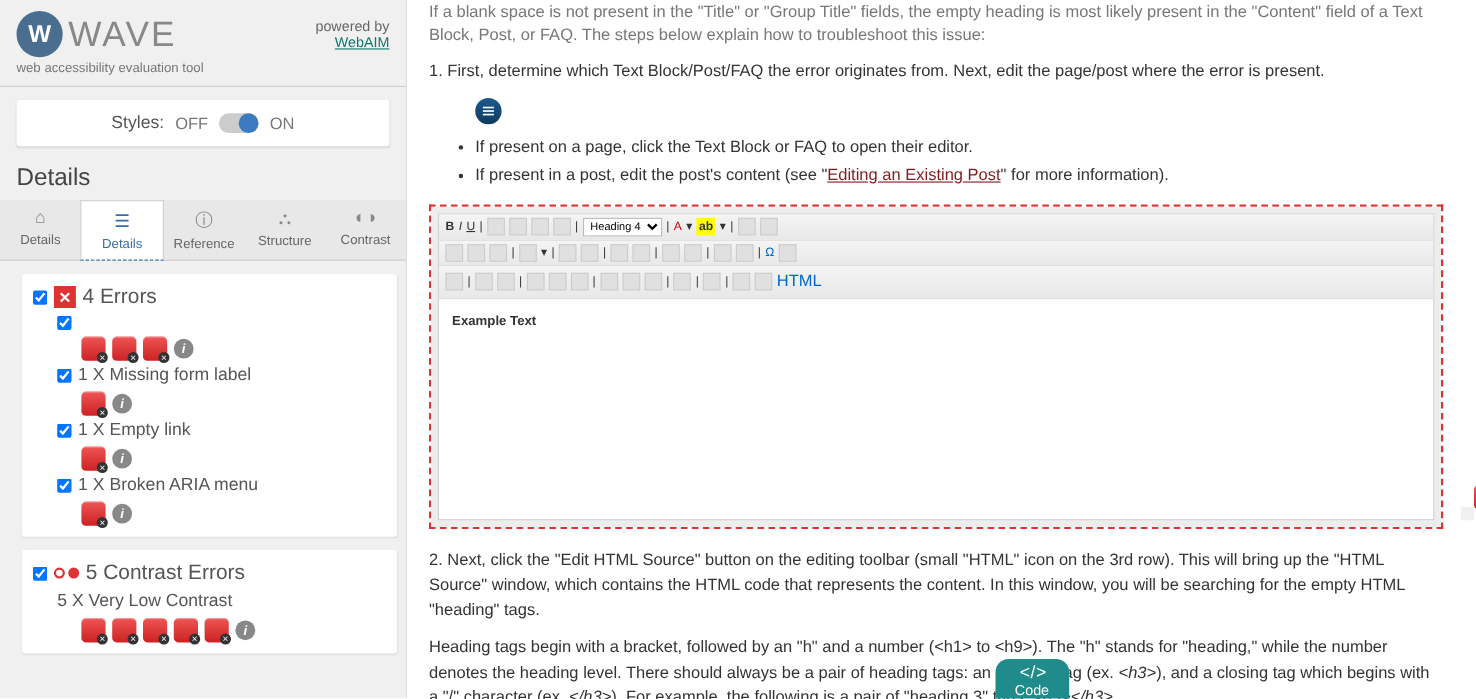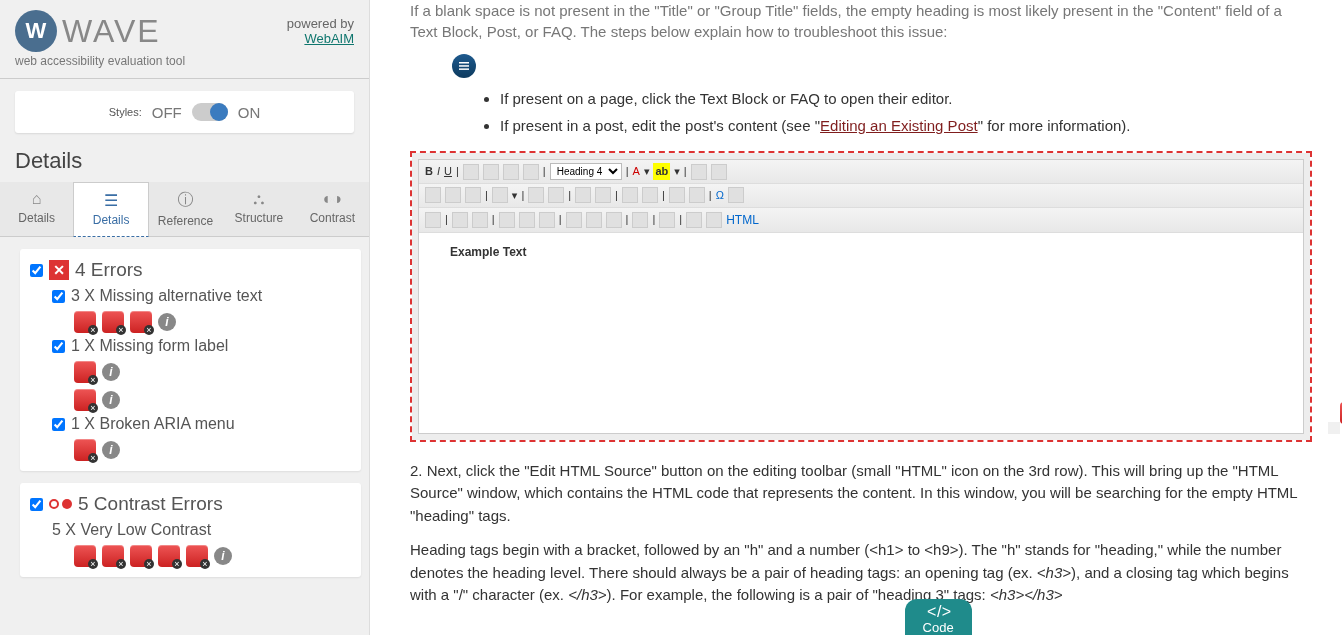--- a/index.html
+++ b/index.html
@@ -10,21 +10,21 @@
 .header { padding: 10px 15px; border-bottom: 1px solid #ccc; }
 .header-top { display: flex; justify-content: space-between; align-items: center; }
 .logo-area { display: flex; align-items: center; gap: 5px; }
 .logo-circle { width: 42px; height: 42px; background: #4a6e8f; border-radius: 50%; display: flex; align-items: center; justify-content: center; color: #fff; font-weight: bold; font-size: 22px; }
 .wave-text { font-family: Liberation Sans, sans-serif; font-size: 32px; color: #888; font-weight: 300; letter-spacing: 2px; }
 .powered { text-align: right; font-size: 13px; color: #666; }
 .powered a { color: #0f766e; text-decoration: underline; }
 .tagline { font-size: 12px; color: #777; margin-top: 2px; }
 
 .styles-bar { background: #fff; margin: 12px 15px 0; padding: 12px; display: flex; align-items: center; justify-content: center; gap: 10px; border-radius: 3px; box-shadow: 0 1px 2px rgba(0,0,0,0.1); }
-.styles-label { font-size: 11px; color: #555; text-align: center; }
+.styles-label { font-size: 16px; color: #555; text-align: center; }
 .toggle-off, .toggle-on { font-size: 15px; color: #777; }
 .toggle { width: 36px; height: 18px; background: #ccc; border-radius: 9px; position: relative; cursor: pointer; }
 .toggle-knob { width: 18px; height: 18px; background: #3b7bbf; border-radius: 50%; position: absolute; right: 0; top: 0; }
 
 .section-title { font-size: 22px; color: #444; padding: 15px 15px 8px; font-weight: normal; }
 
 .tabs { display: flex; background: #e8e8e8; border-bottom: 1px solid #ccc; }
 .tab { flex: 1; text-align: center; padding: 8px 4px; cursor: pointer; font-size: 12px; color: #666; display: flex; flex-direction: column; align-items: center; gap: 3px; }
 .tab.active { background: #fff; border: 1px solid #ccc; border-bottom: 1px dashed #3a6ea5; color: #3a6ea5; margin-bottom: -1px; }
 .tab-icon { font-size: 16px; color: #888; }
@@ -43,35 +43,35 @@
 .contrast-icon .c2 { width: 10px; height: 10px; background: #d33; border-radius: 50%; }
 
 .item-row { display: flex; align-items: center; gap: 6px; margin-left: 22px; font-size: 16px; color: #555; margin-top: 4px; }
 .item-row input[type=checkbox] { cursor: pointer; }
 .icon-row { margin-left: 44px; margin-top: 6px; display: flex; gap: 6px; align-items: center; }
 .err-badge { width: 22px; height: 22px; background: linear-gradient(#e55,#c22); border-radius: 4px; position: relative; box-shadow: inset 0 1px 0 rgba(255,255,255,0.3); }
 .err-badge::after { content: '×'; position: absolute; bottom: -2px; right: -2px; background: #333; color: #fff; font-size: 9px; width: 10px; height: 10px; border-radius: 50%; display: flex; align-items: center; justify-content: center; line-height: 1; }
 .info-icon { width: 18px; height: 18px; background: #888; color: #fff; border-radius: 50%; display: inline-flex; align-items: center; justify-content: center; font-size: 12px; font-weight: bold; font-style: italic; cursor: pointer; }
 .section-box { background: #fff; border-radius: 3px; padding: 10px; margin-bottom: 12px; box-shadow: 0 1px 2px rgba(0,0,0,0.08); }
 
-.main { flex: 1; padding: 0 30px 0 40px; overflow-y: hidden; color: #333; font-size: 15px; line-height: 1.5; }
+.main { flex: 1; padding: 0 30px 0 20px; overflow-y: hidden; color: #333; font-size: 15px; line-height: 1.5; }
 .main p { margin-bottom: 12px; }
 .main a { color: #7f1d1d; text-decoration: underline; }
 .circle-btn { width: 24px; height: 24px; background: linear-gradient(#1e5a8e,#0d3a5e); border-radius: 50%; display: inline-flex; align-items: center; justify-content: center; color: #fff; margin-left: 42px; margin-bottom: 10px; }
 .circle-btn svg { width: 12px; height: 12px; }
 ul.bullets { margin-left: 42px; margin-bottom: 14px; }
-ul.bullets li { margin-bottom: 4px; margin-left: 48px; }
+ul.bullets li { margin-bottom: 4px; }
 
 .editor-frame { border: 2px dashed #d33; margin-left: 0; margin-bottom: 18px; position: relative; background: #fff; }
 .editor-wrap { padding: 6px; background: #ededed; }
 .editor-area { background: #fff; border: 1px solid #ccc; }
 .toolbar-row { display: flex; gap: 4px; padding: 3px 6px; border-bottom: 1px solid #ddd; background: linear-gradient(#f4f4f4,#e8e8e8); font-size: 11px; align-items: center; flex-wrap: wrap; }
 .tb-btn { width: 16px; height: 16px; background: #e0e0e0; border: 1px solid #ccc; display: inline-block; }
 .tb-select { font-size: 10px; padding: 1px 2px; border: 1px solid #bbb; background: #fff; }
-.editor-content { padding: 10px 12px; min-height: 200px; font-size: 12px; font-weight: bold; margin-left: 19px; }
+.editor-content { padding: 10px 12px; min-height: 200px; font-size: 12px; font-weight: bold; }
 .annotation-badge { position: absolute; right: -22px; bottom: 10px; width: 22px; height: 22px; background: linear-gradient(#e55,#c22); border-radius: 4px; }
 .annotation-badge::after { content: '×'; position: absolute; bottom: -2px; right: -2px; background: #333; color: #fff; font-size: 9px; width: 10px; height: 10px; border-radius: 50%; display: flex; align-items: center; justify-content: center; line-height: 1; }
 .annotation-wrap { position: absolute; right: -30px; bottom: 6px; background: #f0f0f0; padding: 6px; }
 
 .code-tab { position: absolute; bottom: 0; left: 55%; background: #1f8b8b; color: #fff; padding: 4px 18px 0; border-radius: 12px 12px 0 0; font-size: 13px; display: flex; flex-direction: column; align-items: center; line-height: 1.1; z-index: 10; }
 .code-tab .arrows { font-size: 16px; letter-spacing: -2px; }
 
 .truncated-top { color: #777; font-size: 15px; margin-bottom: 8px; line-height: 1.4; }
 </style>
 </head>
@@ -129,38 +129,41 @@
   <div class="details-body">
     <div class="section-box">
       <div class="group-heading">
         <input type="checkbox" checked="" style="">
         <span class="err-icon">✕</span>
         <span>4 Errors</span>
       </div>
 
       <div class="item-row">
         <input type="checkbox" checked="" style="">
-        <span>3 X Missing alternative text</span>
       </div>
       <div class="icon-row">
         <span class="err-badge"></span>
         <span class="err-badge"></span>
         <span class="err-badge"></span>
         <span class="info-icon">i</span>
       </div>
 
       <div class="item-row">
         <input type="checkbox" checked="" style="">
         <span>1 X Missing form label</span>
       </div>
       <div class="icon-row">
         <span class="err-badge"></span>
         <span class="info-icon">i</span>
       </div>
 
+      <div class="item-row">
+        <input type="checkbox" checked="" style="">
+        <span>1 X Empty link</span>
+      </div>
       <div class="icon-row">
         <span class="err-badge"></span>
         <span class="info-icon">i</span>
       </div>
 
       <div class="item-row">
         <input type="checkbox" checked="" style="">
         <span>1 X Broken ARIA menu</span>
       </div>
       <div class="icon-row">
@@ -188,20 +191,21 @@
         <span class="err-badge"></span>
         <span class="err-badge"></span>
         <span class="info-icon">i</span>
       </div>
     </div>
   </div>
 </div>
 
 <div class="main" style="position:relative;">
   <p class="truncated-top">If a blank space is not present in the "Title" or "Group Title" fields, the empty heading is most likely present in the "Content" field of a Text Block, Post, or FAQ. The steps below explain how to troubleshoot this issue:</p>
+  <p>1. First, determine which Text Block/Post/FAQ the error originates from. Next, edit the page/post where the error is present.</p>
   <div class="circle-btn">
     <svg viewBox="0 0 12 12">
         <rect x="1" y="2" width="10" height="1.5" fill="#fff"></rect>
         <rect x="1" y="5.2" width="10" height="1.5" fill="#fff"></rect>
         <rect x="1" y="8.4" width="10" height="1.5" fill="#fff"></rect>
       </svg>
   </div>
   <ul class="bullets">
     <li>If present on a page, click the Text Block or FAQ to open their editor.</li>
     <li>
@@ -243,21 +247,21 @@
           <span class="tb-btn"></span>
             <span class="tb-btn"></span>
             <span class="tb-btn"></span>
             <span>|</span>
           <span class="tb-btn"></span>
             <span>|</span>
             <span class="tb-btn"></span>
             <span>|</span>
           <span class="tb-btn"></span>
             <span class="tb-btn"></span>
-            <span style="font-size:12px;color:#06c;">HTML</span>
+            <span style="font-size:15px;color:#06c;">HTML</span>
         </div>
         <div class="editor-content">Example Text</div>
       </div>
     </div>
     <div class="annotation-wrap">
         <div class="annotation-badge"></div>
       </div>
   </div>
 
   <p>2. Next, click the "Edit HTML Source" button on the editing toolbar (small "HTML" icon on the 3rd row). This will bring up the "HTML Source" window, which contains the HTML code that represents the content. In this window, you will be searching for the empty HTML "heading" tags.</p>

